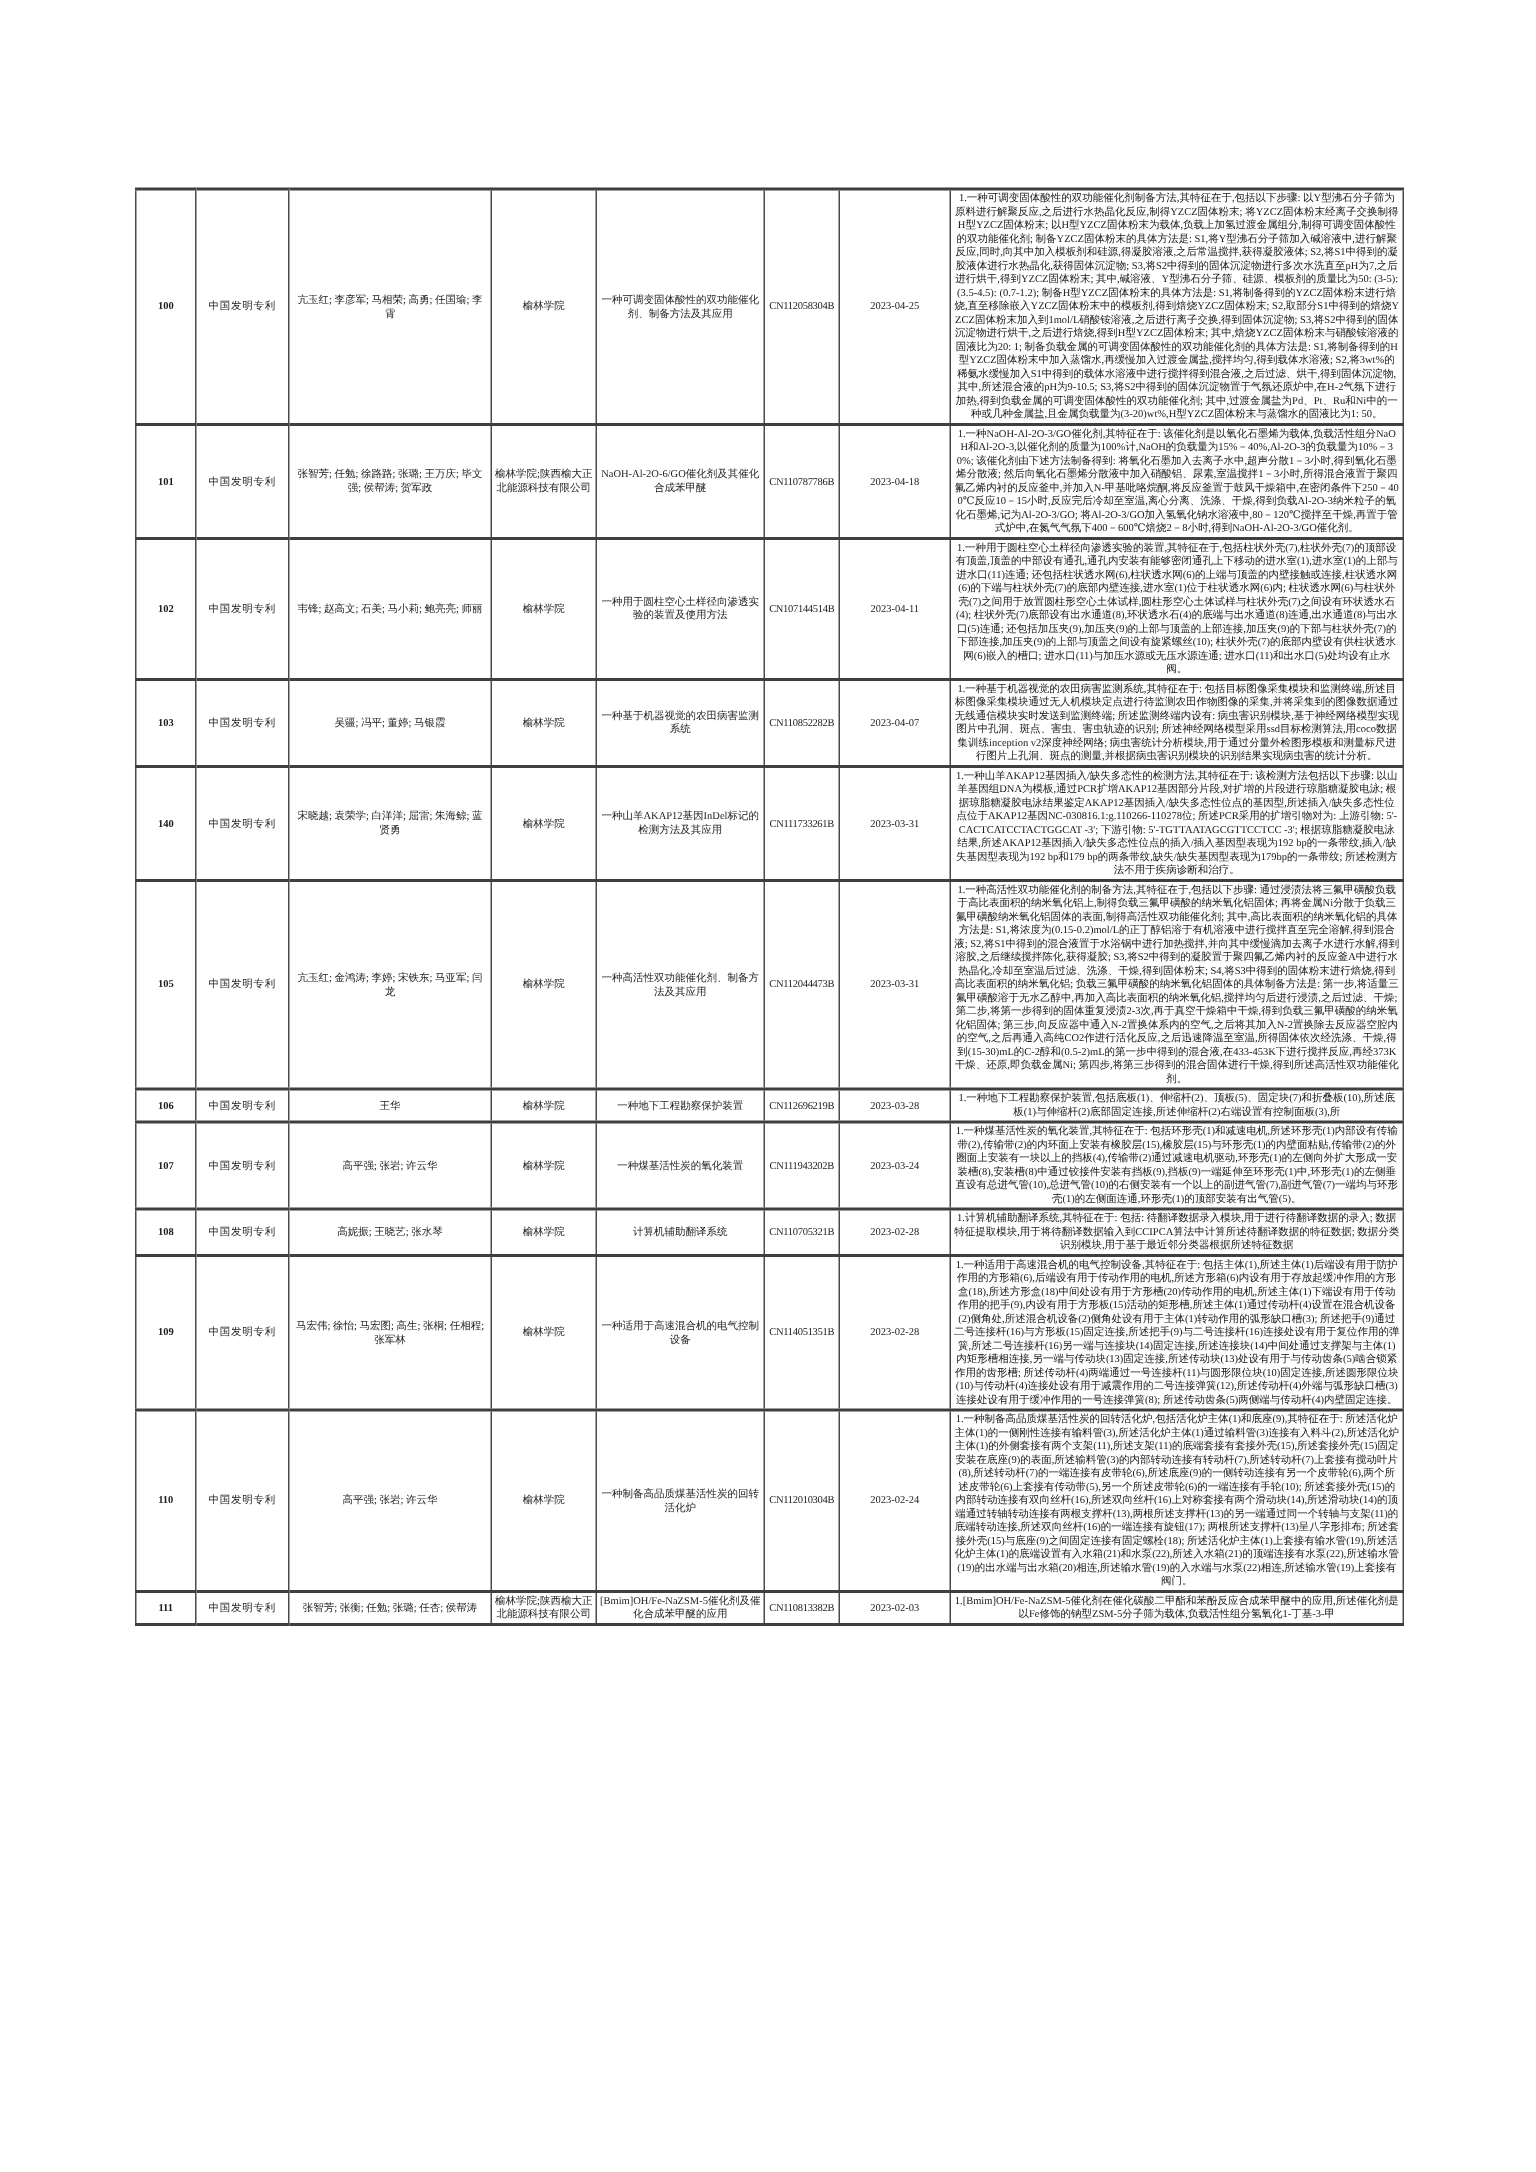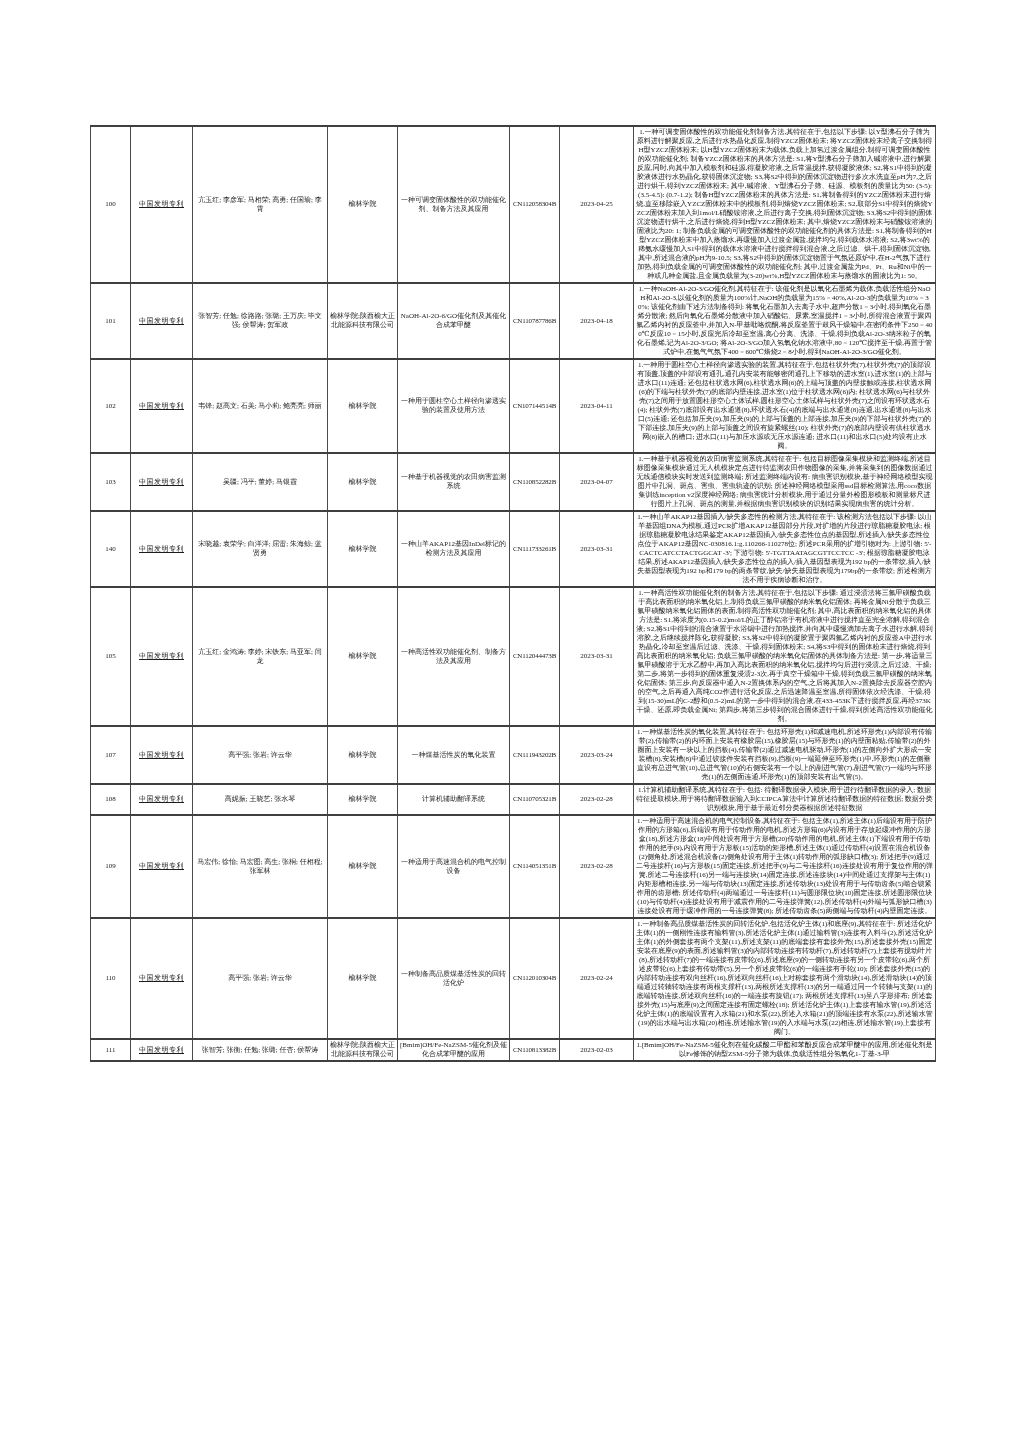--- a/index.html
+++ b/index.html
@@ -31,22 +31,22 @@
     border-top:2px solid #3f3f3f;
     border-bottom:2px solid #3f3f3f;
     vertical-align:middle;
     text-align:center;
     font-size:7px;
     line-height:9px;
     padding:1px 2px;
     word-break:break-all;
     overflow:hidden;
   }
-  td.no{font-size:7.2px;}
-  td.type{letter-spacing:0.5px;text-decoration:underline;}
+  td.no{font-size:7.2px;font-weight:bold;}
+  td.type{letter-spacing:0.5px;}
   td.inv{padding:1px 5px;}
   td.inst{padding:1px 3px;}
   td.title{padding:1px 6px;}
   td.pno{font-size:6.8px;letter-spacing:-0.2px;padding:0 1px;font-family:"Liberation Serif","DejaVu Serif",serif;margin-top:44px;}
   td.date{font-size:7px;}
   td.claim{
     text-align:justify;
     vertical-align:middle;
     font-size:6.6px;
     line-height:9.55px;
@@ -125,20 +125,30 @@
         <td class="no">105</td>
         <td class="type">中国发明专利</td>
         <td class="inv">亢玉红; 金鸿涛; 李婷; 宋铁东; 马亚军; 闫龙</td>
         <td class="inst">榆林学院</td>
         <td class="title">一种高活性双功能催化剂、制备方法及其应用</td>
         <td class="pno">CN112044473B</td>
         <td class="date">2023-03-31</td>
         <td class="claim">1.一种高活性双功能催化剂的制备方法,其特征在于,包括以下步骤: 通过浸渍法将三氟甲磺酸负载于高比表面积的纳米氧化铝上,制得负载三氟甲磺酸的纳米氧化铝固体; 再将金属Ni分散于负载三氟甲磺酸纳米氧化铝固体的表面,制得高活性双功能催化剂; 其中,高比表面积的纳米氧化铝的具体方法是: S1,将浓度为(0.15-0.2)mol/L的正丁醇铝溶于有机溶液中进行搅拌直至完全溶解,得到混合液; S2,将S1中得到的混合液置于水浴锅中进行加热搅拌,并向其中缓慢滴加去离子水进行水解,得到溶胶,之后继续搅拌陈化,获得凝胶; S3,将S2中得到的凝胶置于聚四氟乙烯内衬的反应釜A中进行水热晶化,冷却至室温后过滤、洗涤、干燥,得到固体粉末; S4,将S3中得到的固体粉末进行焙烧,得到高比表面积的纳米氧化铝; 负载三氟甲磺酸的纳米氧化铝固体的具体制备方法是: 第一步,将适量三氟甲磺酸溶于无水乙醇中,再加入高比表面积的纳米氧化铝,搅拌均匀后进行浸渍,之后过滤、干燥; 第二步,将第一步得到的固体重复浸渍2-3次,再于真空干燥箱中干燥,得到负载三氟甲磺酸的纳米氧化铝固体; 第三步,向反应器中通入N-2置换体系内的空气,之后将其加入N-2置换除去反应器空腔内的空气,之后再通入高纯CO2作进行活化反应,之后迅速降温至室温,所得固体依次经洗涤、干燥,得到(15-30)mL的C-2醇和(0.5-2)mL的第一步中得到的混合液,在433-453K下进行搅拌反应,再经373K干燥、还原,即负载金属Ni; 第四步,将第三步得到的混合固体进行干燥,得到所述高活性双功能催化剂。</td>
       </tr>
       <tr>
+        <td class="no">106</td>
+        <td class="type">中国发明专利</td>
+        <td class="inv">王华</td>
+        <td class="inst">榆林学院</td>
+        <td class="title">一种地下工程勘察保护装置</td>
+        <td class="pno">CN112696219B</td>
+        <td class="date">2023-03-28</td>
+        <td class="claim">1.一种地下工程勘察保护装置,包括底板(1)、伸缩杆(2)、顶板(5)、固定块(7)和折叠板(10),所述底板(1)与伸缩杆(2)底部固定连接,所述伸缩杆(2)右端设置有控制面板(3),所</td>
+      </tr>
+      <tr>
         <td class="no">107</td>
         <td class="type">中国发明专利</td>
         <td class="inv">高平强; 张岩; 许云华</td>
         <td class="inst">榆林学院</td>
         <td class="title">一种煤基活性炭的氧化装置</td>
         <td class="pno">CN111943202B</td>
         <td class="date">2023-03-24</td>
         <td class="claim">1.一种煤基活性炭的氧化装置,其特征在于: 包括环形壳(1)和减速电机,所述环形壳(1)内部设有传输带(2),传输带(2)的内环面上安装有橡胶层(15),橡胶层(15)与环形壳(1)的内壁面粘贴,传输带(2)的外圈面上安装有一块以上的挡板(4),传输带(2)通过减速电机驱动,环形壳(1)的左侧向外扩大形成一安装槽(8),安装槽(8)中通过铰接件安装有挡板(9),挡板(9)一端延伸至环形壳(1)中,环形壳(1)的左侧垂直设有总进气管(10),总进气管(10)的右侧安装有一个以上的副进气管(7),副进气管(7)一端均与环形壳(1)的左侧面连通,环形壳(1)的顶部安装有出气管(5)。</td>
       </tr>
       <tr>

